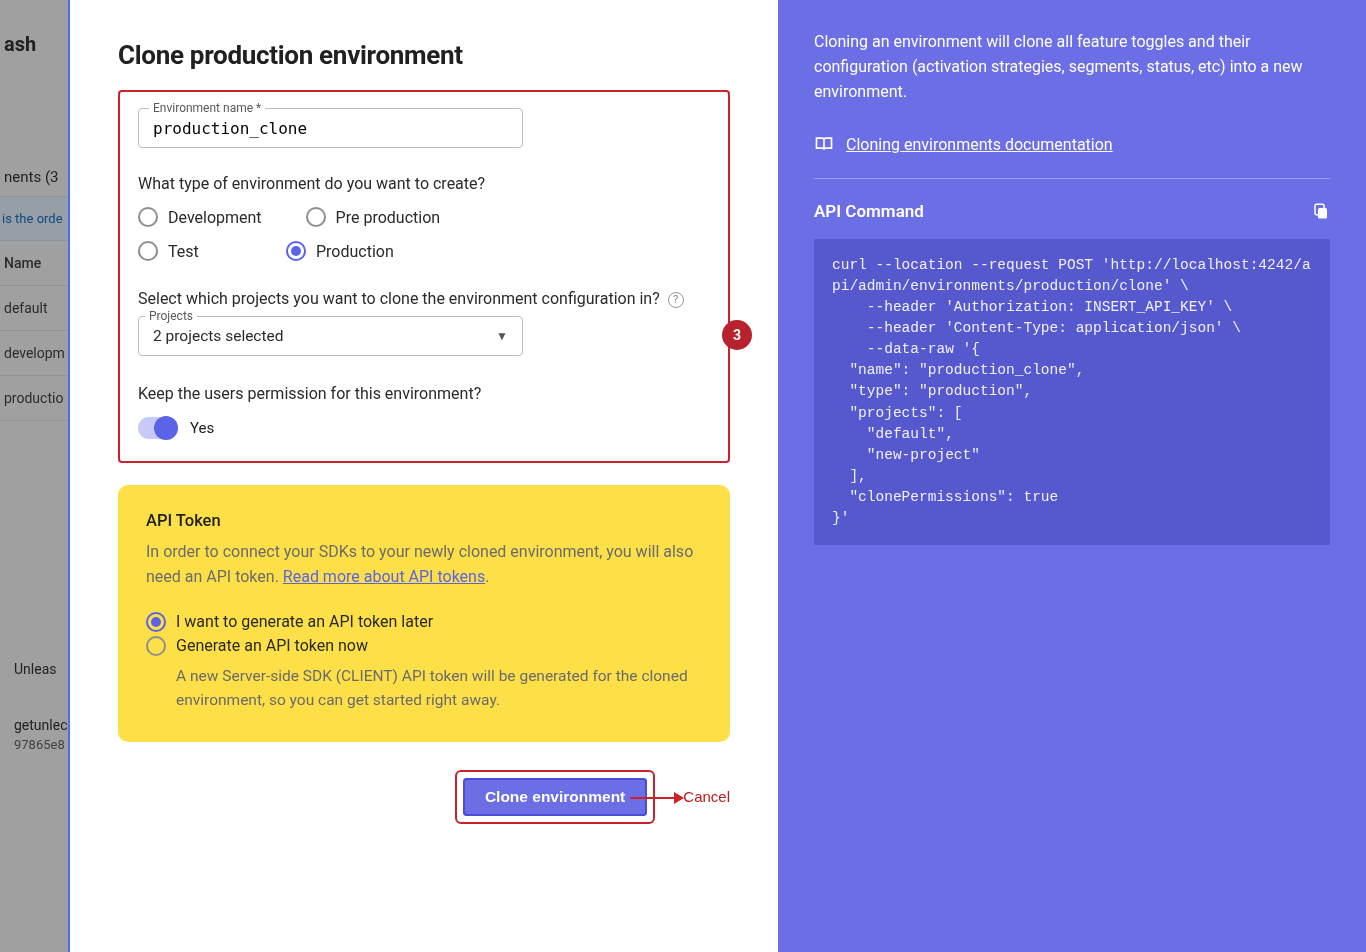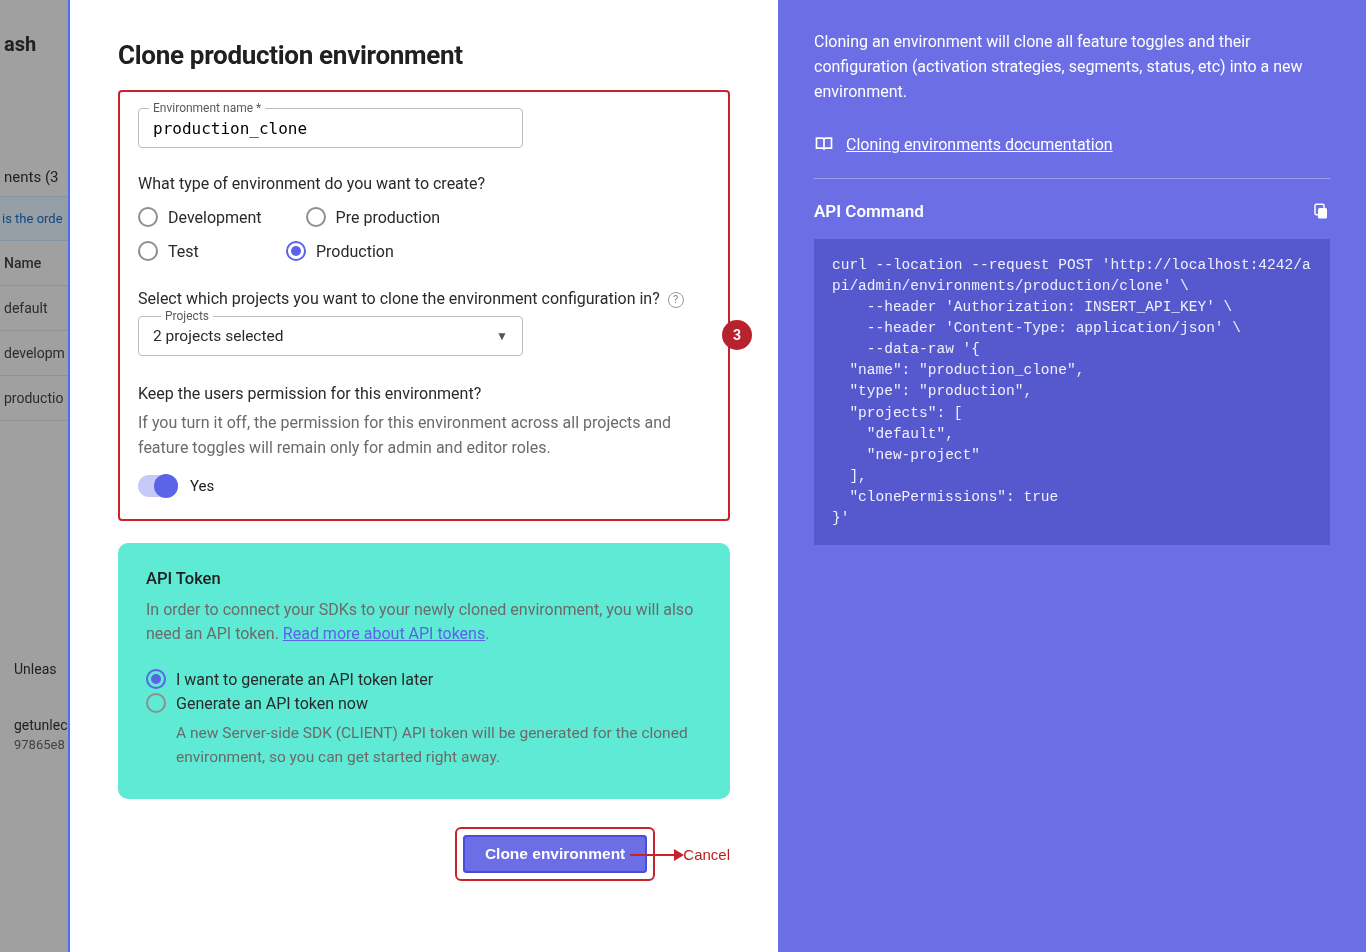--- a/index.html
+++ b/index.html
@@ -154,21 +154,21 @@
 .select-wrap {
   border: 1px solid #bdbdbd;
   border-radius: 4px;
   position: relative;
   width: 385px;
   height: 40px;
   margin-top: 8px;
 }
 .select-wrap .floating {
   position: absolute;
-  top: -8px; left: 22px;
+  top: -8px; left: 6px;
   font-size: 12px;
   background: #fff;
   padding: 0 4px;
   color: #5a5a5a;
 }
 .select-value {
   padding: 10px 14px;
   font-size: 15.5px;
   color: #2a2a2a;
 }
@@ -190,21 +190,21 @@
 .toggle .knob {
   position: absolute;
   right: 0; top: -1px;
   width: 24px; height: 24px;
   background: #5b63e6;
   border-radius: 50%;
 }
 
 
 .card {
-  background: #5eead4;
+  background: #fde047;
   border-radius: 10px;
   padding: 26px 28px 30px 28px;
   margin-bottom: 28px;
 }
 .card h3 { font-size: 16.5px; font-weight: 500; margin-bottom: 10px; }
 .card .desc { font-size: 16px; color:#6b6b6b; line-height:1.55; margin-bottom: 22px; }
 .card a { color:#5b63e6; text-decoration: underline; }
 .sub-desc { font-size: 15.5px; color:#6b6b6b; line-height:1.55; margin: 8px 0 0 30px; }
 
 
@@ -332,21 +332,20 @@
         <span>Select which projects you want to clone the environment configuration in?</span>
         <span class="help-icon">?</span>
       </div>
       <div class="select-wrap">
         <span class="floating">Projects</span>
         <div class="select-value">2 projects selected</div>
         <span class="chev-down">▼</span>
       </div>
 
       <div class="field-label section-gap">Keep the users permission for this environment?</div>
-      <div class="subtext">If you turn it off, the permission for this environment across all projects and feature toggles will remain only for admin and editor roles.</div>
       <div class="toggle-row">
         <div class="toggle">
             <div class="knob"></div>
           </div>
         <span>Yes</span>
       </div>
     </div>
 
     <div class="card">
       <h3>API Token</h3>

